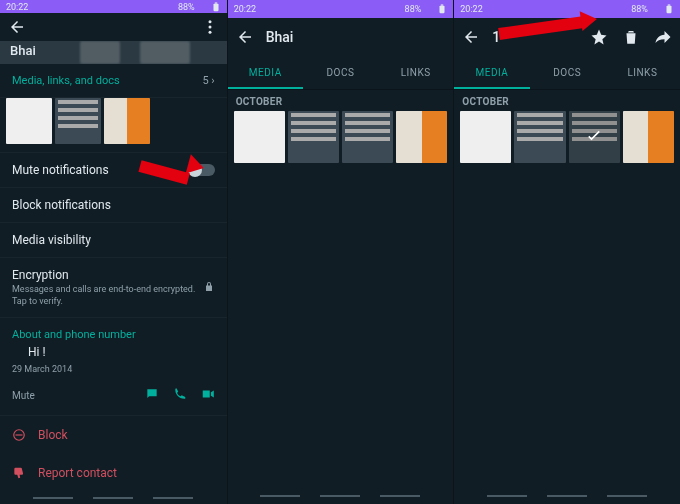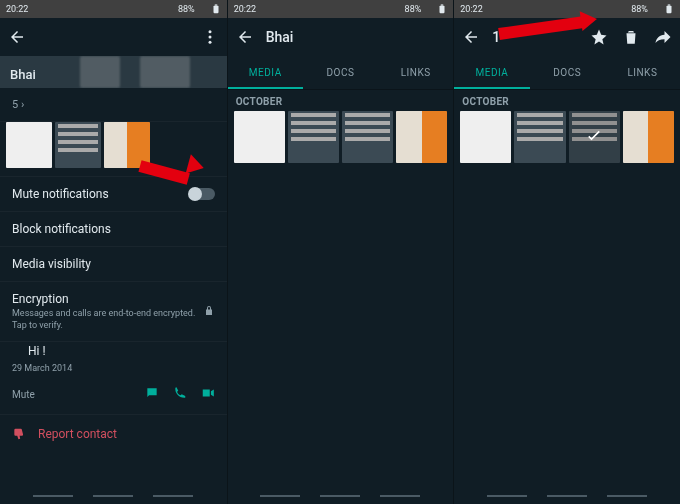--- a/index.html
+++ b/index.html
@@ -1,20 +1,20 @@
 <!DOCTYPE html>
 <html><head>
 <meta charset="utf-8">
 <style>
   * { margin:0; padding:0; box-sizing:border-box; font-family:Roboto,Arial,sans-serif; }
   body { background:#0d1418; width:680px; height:504px; display:flex; overflow:hidden; }
   .panel { width:226.67px; height:504px; background:#101d25; color:#e1e9ee; position:relative; display:flex; flex-direction:column; }
   .panel + .panel { border-left:1px solid rgba(0,0,0,.3); }
 
-  .status { height:18px; display:flex; align-items:center; justify-content:space-between; padding:0 6px; font-size:9px; color:#e1e9ee; background:#404040; }
+  .status { height:18px; display:flex; align-items:center; justify-content:space-between; padding:0 6px; font-size:9px; color:#e1e9ee; background:#8b5cf6; }
   .status .right { display:flex; align-items:center; gap:16px;justify-content:flex-end; }
   .status .ico { width:10px; height:10px; display:inline-block; }
 
   .topbar { height:38px; display:flex; align-items:center; padding:0 6px; gap:10px; background:#101d25; }
   .topbar .title { font-size:14px; font-weight:500; }
   .topbar .count { font-size:14px; font-weight:500; }
   .topbar .spacer { flex:1; }
   .ibtn { width:22px; height:22px; display:flex; align-items:center; justify-content:center; }
   .ibtn svg { width:18px; height:18px; fill:#e1e9ee; }
 
@@ -96,20 +96,21 @@
         </svg>
       </span>
   </div>
   <div class="hero">
     <div class="blur1"></div>
       <div class="blur2"></div>
     <div class="name">Bhai</div>
   </div>
 
   <div class="row rowflex teal" style="font-size:11px;">
+    <span>Media, links, and docs</span>
     <span style="color:#8fa0aa;">5 ›</span>
   </div>
   <div class="thumbs" style="padding-bottom:8px;border-bottom:1px solid rgba(255,255,255,.04);">
     <div class="th a"></div>
     <div class="th c">
         <div class="bar"></div>
         <div class="bar"></div>
         <div class="bar"></div>
         <div class="bar"></div>
       </div>
@@ -129,20 +130,21 @@
   <div class="row rowflex">
     <div>
       <div class="t">Encryption</div>
       <div class="s">Messages and calls are end-to-end encrypted. Tap to verify.</div>
     </div>
     <span class="lock"><svg viewBox="0 0 24 24">
           <path d="M12 2a4 4 0 0 0-4 4v3H6v11h12V9h-2V6a4 4 0 0 0-4-4zm-2 4a2 2 0 1 1 4 0v3h-4z"></path>
         </svg></span>
   </div>
 
+  <div class="greenhdr teal">About and phone number</div>
   <div style="padding:2px 12px 8px;">
     <div style="font-size:12px;margin-left:16px;">Hi !</div>
     <div style="font-size:9px;color:#8fa0aa;margin-top:5px;">29 March 2014</div>
   </div>
   <div class="contactline">
     <span class="lbl">Mute</span>
     <span class="acts">
       <span><svg viewBox="0 0 24 24">
             <path d="M4 4h16v12H7l-3 3z"></path>
           </svg></span>
@@ -150,20 +152,27 @@
             <path d="M6 2l3 6-2 2c1 3 3 5 6 6l2-2 6 3v3c-10 1-18-7-17-17z"></path>
           </svg></span>
       <span><svg viewBox="0 0 24 24">
             <path d="M3 6h12v12H3zM17 9l5-3v12l-5-3z"></path>
           </svg></span>
     </span>
   </div>
 
   <div class="danger">
     <svg viewBox="0 0 24 24">
+        <circle cx="12" cy="12" r="9" fill="none" stroke="#d14f5f" stroke-width="2"></circle>
+        <line x1="6" y1="12" x2="18" y2="12" stroke="#d14f5f" stroke-width="2"></line>
+      </svg>
+    <span>Block</span>
+  </div>
+  <div class="danger">
+    <svg viewBox="0 0 24 24">
         <path d="M15 3H6a2 2 0 0 0-2 2v8a2 2 0 0 0 2 2h3l2 6 3-1-1-5h4a2 2 0 0 0 2-2l-2-8a2 2 0 0 0-2-2z"></path>
       </svg>
     <span>Report contact</span>
   </div>
   <div style="flex:1"></div>
   <div class="navbar">
       <span></span>
       <span></span>
       <span></span>
     </div>

